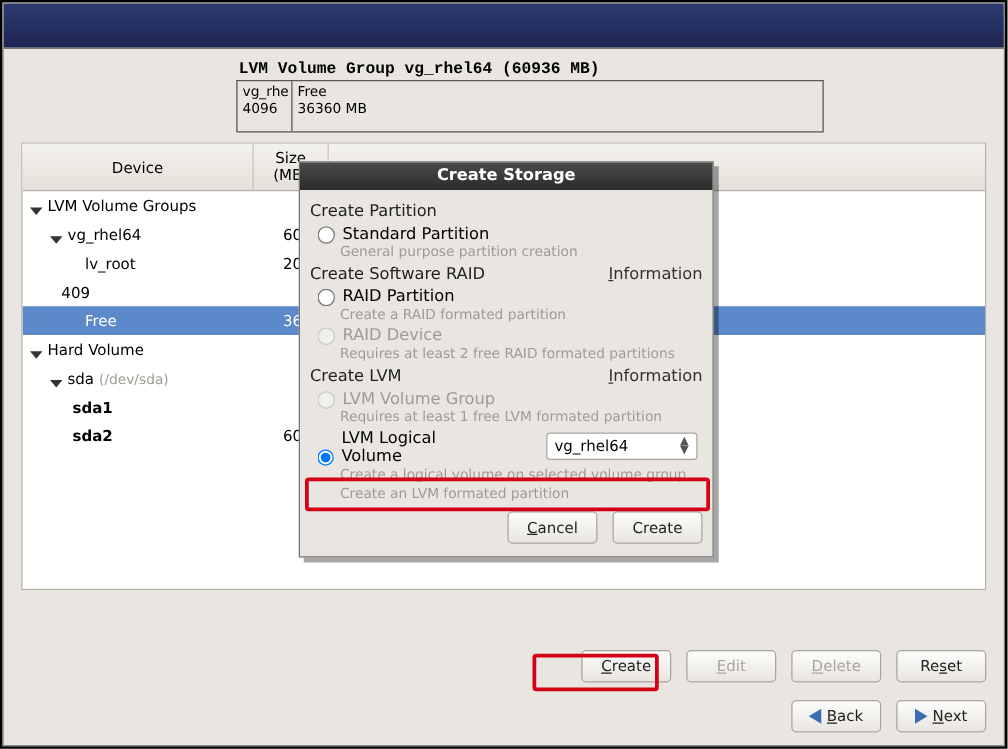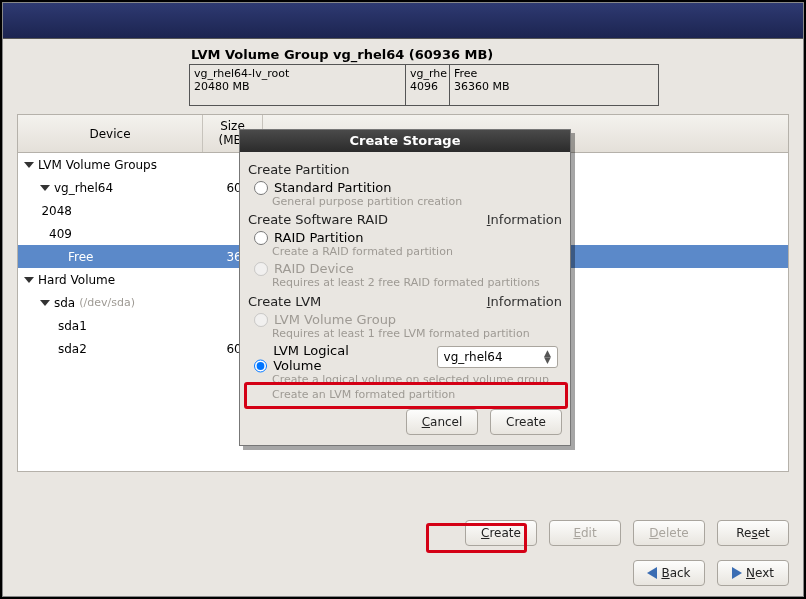--- a/index.html
+++ b/index.html
@@ -1,38 +1,38 @@
 <!DOCTYPE html>
 <html><head>
 <meta charset="utf-8">
 <style>
   * { box-sizing: border-box; margin: 0; padding: 0; }
   body { font-family: "DejaVu Sans", "Liberation Sans", sans-serif; font-size: 12px; background: #000; width: 806px; height: 599px; position: relative; }
   .outer { position: absolute; left: 2px; top: 2px; right: 2px; bottom: 2px; background: #e9e6e1; border: 1px solid #888; }
   .topband { height: 36px; background: linear-gradient(#2e3a72, #1c2450); border-bottom: 1px solid #555; margin-bottom: 8px; }
   .volgroup-wrap { margin: 4px 16px 8px 16px; }
-  .vg-header { font-weight: bold; margin-left: 172px; margin-bottom: 2px; font-size: 13px; }
+  .vg-header { font-weight: bold; margin-left: 172px; margin-bottom: 2px; font-size: 13px; font-family: Liberation Mono, monospace; }
   .vg-box { margin-left: 170px; width: 470px; height: 42px; border: 1px solid #555; display: flex; font-size: 11px; }
   .vg-seg { border-right: 1px solid #555; padding: 2px 4px; line-height: 1.2; }
   .vg-seg:last-child { border-right: none; flex: 1; }
   .vg-seg.a { width: 216px; }
   .vg-seg.b { width: 44px; }
   .table-area { margin: 0 14px; border: 1px solid #b5b1aa; background: #fff; height: 358px; position: relative; }
   .thead { display: flex; background: linear-gradient(#f4f2ee,#e4e0d9); border-bottom: 1px solid #b5b1aa; height: 38px; }
   .thcell { border-right: 1px solid #c7c3bc; padding: 4px 8px; display: flex; align-items: center; }
   .th-dev { width: 185px; justify-content: center; }
   .th-size { width: 60px; flex-direction: column; justify-content: center; align-items: center; line-height: 1.1; }
   .tbody { overflow: hidden; }
   .row { display: flex; height: 23px; align-items: center; border-bottom: 0; }
-  .cell-dev { width: 185px; padding-left: 6px; display: flex; align-items: center; }
+  .cell-dev { width: 185px; padding-left: 6px; display: flex; align-items: flex-end; }
   .cell-size { width: 60px; text-align: right; padding-right: 6px; }
   .tri { display: inline-block; width: 0; height: 0; border-left: 5px solid transparent; border-right: 5px solid transparent; border-top: 6px solid #333; margin-right: 4px; vertical-align: middle; }
   .indent1 { padding-left: 22px; }
   .indent2 { padding-left: 50px; }
-  .indent2b { padding-left: 40px; }
+  .indent2b { padding-left: 40px; font-weight: bold; }
   .sel { background: #5b89c9; color: #fff; }
   .devpath { color: #9e9a94; font-size: 11px; margin-left: 4px; }
   .btnbar { position: absolute; left: 14px; right: 14px; bottom: 50px; display: flex; justify-content: flex-end; gap: 12px; }
   .btnbar2 { position: absolute; right: 14px; bottom: 10px; display: flex; gap: 12px; }
   .btn { min-width: 72px; height: 26px; border: 1px solid #a9a59e; border-radius: 4px; background: linear-gradient(#fdfdfc,#e8e5df); padding: 0 12px; display: inline-flex; align-items: center; justify-content: center; cursor: pointer; color: #222; font-size: 12px; }
   .btn.dis { color: #a9a59e; }
   .btn .ul { text-decoration: underline; }
   .redbox { border: 3px solid #d40015; border-radius: 3px; position: absolute; pointer-events: none; }
   .arrow { width: 0; height: 0; display: inline-block; margin-right: 4px;}
   .arrow.left { border-top: 6px solid transparent; border-bottom: 6px solid transparent; border-right: 10px solid #3b6db3; }
@@ -55,24 +55,20 @@
 </style>
 </head>
 <body>
 
 <div class="outer">
   <div class="topband"></div>
 
   <div class="volgroup-wrap">
     <div class="vg-header">LVM Volume Group vg_rhel64 (60936 MB)</div>
     <div class="vg-box">
-      <div class="vg-seg a">
-        <div>vg_rhel64-lv_root</div>
-        <div>20480 MB</div>
-      </div>
       <div class="vg-seg b">
         <div>vg_rhe</div>
         <div>4096</div>
       </div>
       <div class="vg-seg">
         <div>Free</div>
         <div>36360 MB</div>
       </div>
     </div>
   </div>
@@ -93,20 +89,23 @@
           </div>
       </div>
       <div class="row">
         <div class="cell-dev indent1">
             <span class="tri"></span>
             <span>vg_rhel64</span>
           </div>
         <div class="cell-size">6093</div>
       </div>
       <div class="row">
+        <div class="cell-dev indent2">
+            <span>lv_root</span>
+          </div>
         <div class="cell-size">2048</div>
       </div>
       <div class="row">
         <div class="cell-size">409</div>
       </div>
       <div class="row sel">
         <div class="cell-dev indent2">
             <span>Free</span>
           </div>
         <div class="cell-size">3636</div>

